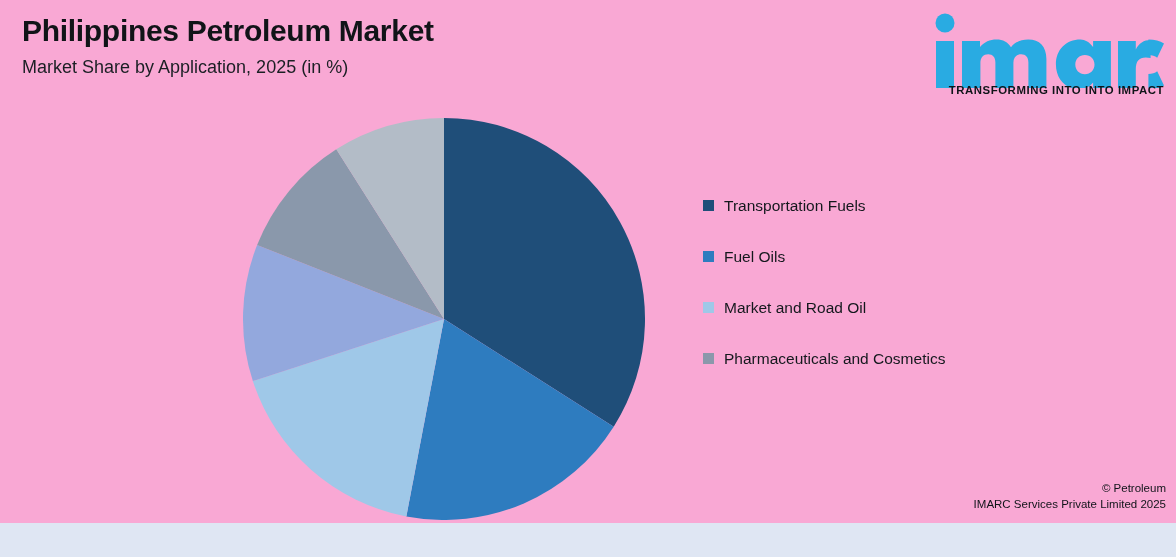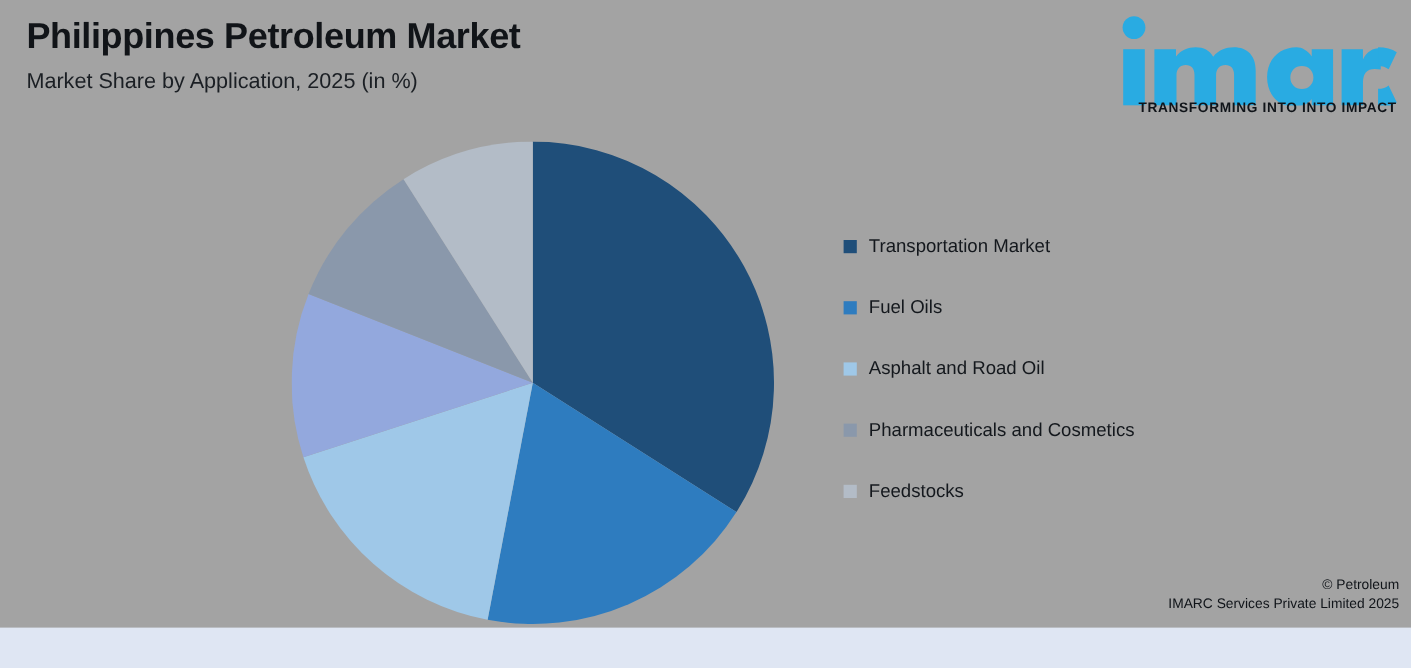--- a/index.html
+++ b/index.html
@@ -12,21 +12,21 @@
     height: 557px;
     background: #dfe6f3;
     font-family: "Liberation Sans", sans-serif;
     overflow: hidden;
     position: relative;
   }
   #canvas {
     position: relative;
     width: 1176px;
     height: 523px;
-    background: #a3a3a3;
+    background: #f9a8d4;
     box-sizing: border-box;
   }
 
   
   #header {
     position: absolute;
     left: 22px;
     top: 14px;
     width: 700px;
   }
@@ -162,43 +162,39 @@
           <path d="M 201 201 L 14.11 127.01 A 201 201 0 0 1 93.30 31.29 Z" fill="#8a98ab"></path>
           <path d="M 201 201 L 93.30 31.29 A 201 201 0 0 1 201.00 0.00 Z" fill="#b3bcc7"></path>
         </g>
     </svg>
   </div>
 
   <div id="legend">
 
     <div class="legend-item">
       <span class="legend-swatch" style="background:#1f4e79"></span>
-      <span class="legend-label">Transportation Market</span>
+      <span class="legend-label">Transportation Fuels</span>
     </div>
 
     <div class="legend-item">
       <span class="legend-swatch" style="background:#2e7cbf"></span>
       <span class="legend-label">Fuel Oils</span>
     </div>
 
     <div class="legend-item">
       <span class="legend-swatch" style="background:#9fc8e8"></span>
-      <span class="legend-label">Asphalt and Road Oil</span>
+      <span class="legend-label">Market and Road Oil</span>
     </div>
 
 
     <div class="legend-item">
       <span class="legend-swatch" style="background:#8a98ab"></span>
       <span class="legend-label">Pharmaceuticals and Cosmetics</span>
     </div>
 
-    <div class="legend-item">
-      <span class="legend-swatch" style="background:#b3bcc7"></span>
-      <span class="legend-label">Feedstocks</span>
-    </div>
 
   </div>
 
   <div id="copyright">
     <div>© Petroleum</div>
     <div>IMARC Services Private Limited 2025</div>
   </div>
 
 </div>
 

